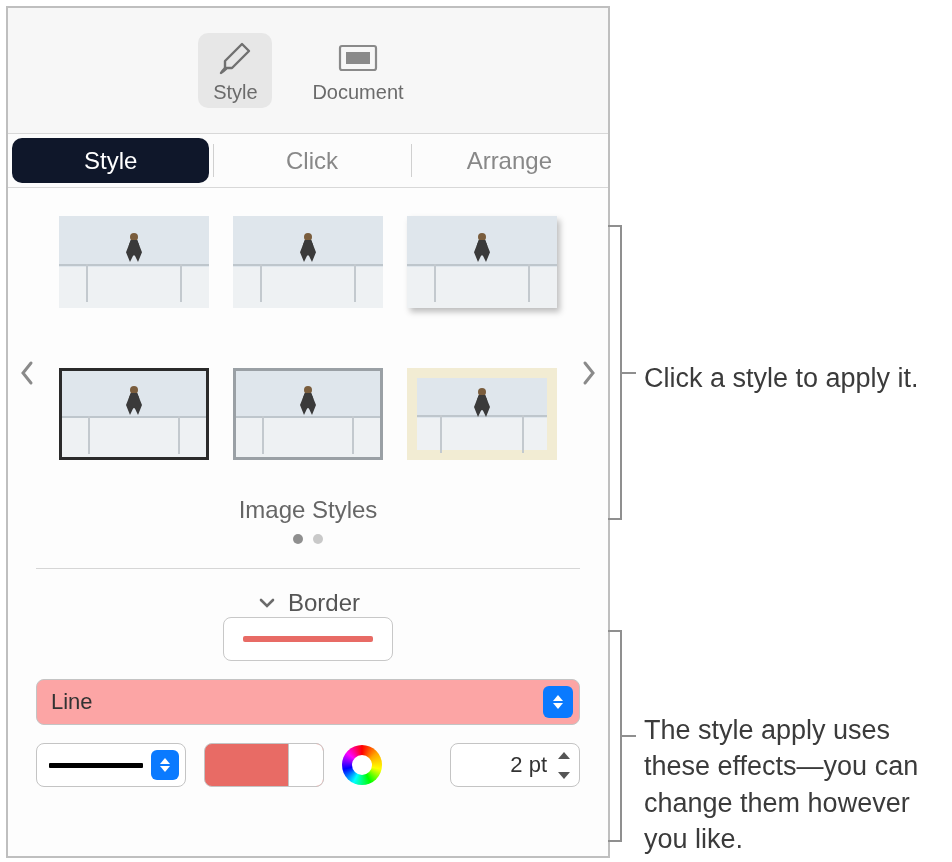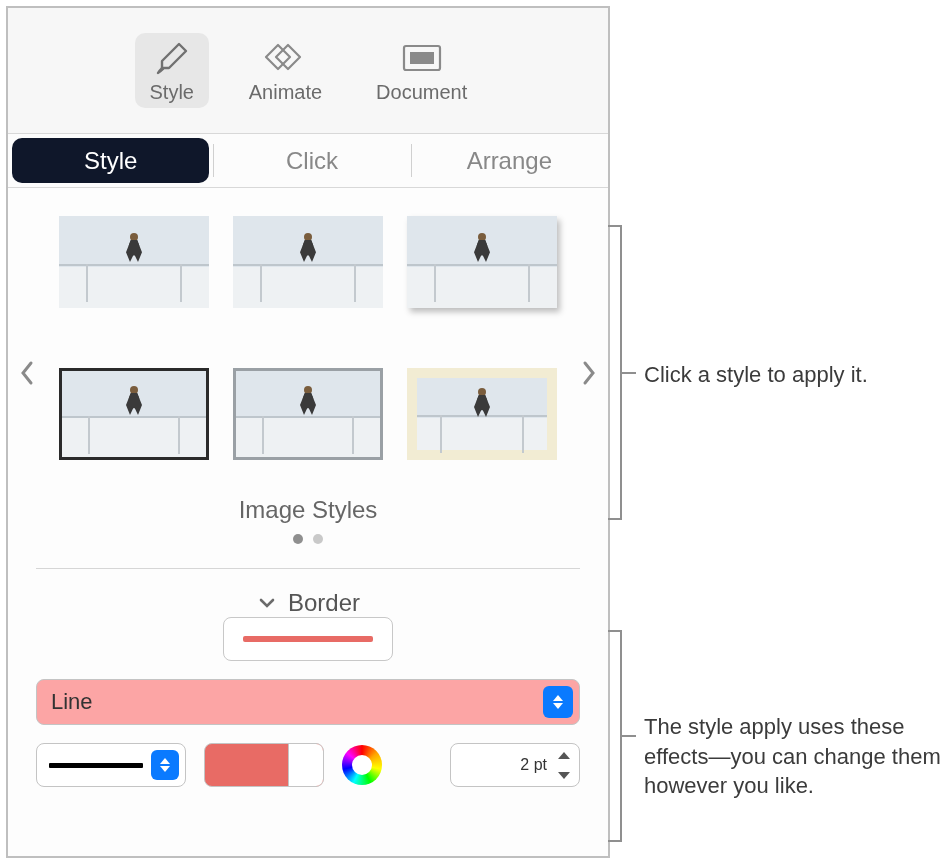--- a/index.html
+++ b/index.html
@@ -219,37 +219,37 @@
     position:relative; flex-shrink:0;
   }
   .color-picker::after{
     content:"";position:absolute;inset:10px;border-radius:50%;background:#fff;
   }
   .size-field{
     width:130px;height:44px;border:1px solid #c4c4c4;border-radius:8px;background:#fff;
     display:flex;align-items:center;justify-content:flex-end;
     padding:0 2px 0 10px; margin-left:auto;
   }
-  .size-field .val{font-size:16px;color:#333;margin-right:4px;}
+  .size-field .val{font-size:22px;color:#333;margin-right:4px;}
   .stepper{
     width:26px;height:40px;
     display:flex;flex-direction:column;
   }
   .stepper .sbtn{
     flex:1;display:flex;align-items:center;justify-content:center;
     color:#333;
   }
   .stepper .tri2{width:0;height:0;border-left:6px solid transparent;border-right:6px solid transparent;}
   .stepper .u{border-bottom:7px solid #555;}
   .stepper .d{border-top:7px solid #555;}
 
   
   .callout {
     position:absolute;
-    font-size:22px;
+    font-size:27px;
     color:#3b3b3b;
     line-height:1.35;
   }
   .bracket {
     position:absolute;
     border-right:2px solid #8f8f8f;
   }
   .bracket::before,.bracket::after{
     content:"";position:absolute;right:0;width:12px;height:2px;background:#8f8f8f;
   }
@@ -266,29 +266,20 @@
 
   <div class="top-tabs">
     <div class="top-tab selected">
       <span class="ico">
         <svg width="40" height="36" viewBox="0 0 40 36" fill="none" stroke="#707070" stroke-width="2.4" stroke-linecap="round" stroke-linejoin="round">
           <path d="M27 4 L34 11 L17 28 L10 28 L10 21 Z"></path>
           <path d="M10 28 C7 31 6 33 6 33 C6 33 8 32 11 29"></path>
         </svg>
       </span>
       <span class="lbl">Style</span>
-    </div>
-    <div class="top-tab">
-      <span class="ico">
-        <svg width="46" height="34" viewBox="0 0 46 34" fill="none" stroke="#8a8a8a" stroke-width="2.2" stroke-linejoin="round">
-          <path d="M16 4 L28 16 L16 28 L4 16 Z"></path>
-          <path d="M26 4 L38 16 L26 28 L14 16 Z"></path>
-        </svg>
-      </span>
-      <span class="lbl">Animate</span>
     </div>
     <div class="top-tab">
       <span class="ico">
         <svg width="44" height="32" viewBox="0 0 44 32" fill="none" stroke="#8a8a8a" stroke-width="2.2">
           <rect x="4" y="4" width="36" height="24" rx="2"></rect>
           <rect x="10" y="10" width="24" height="12" fill="#8a8a8a" stroke="none"></rect>
         </svg>
       </span>
       <span class="lbl">Document</span>
     </div>

